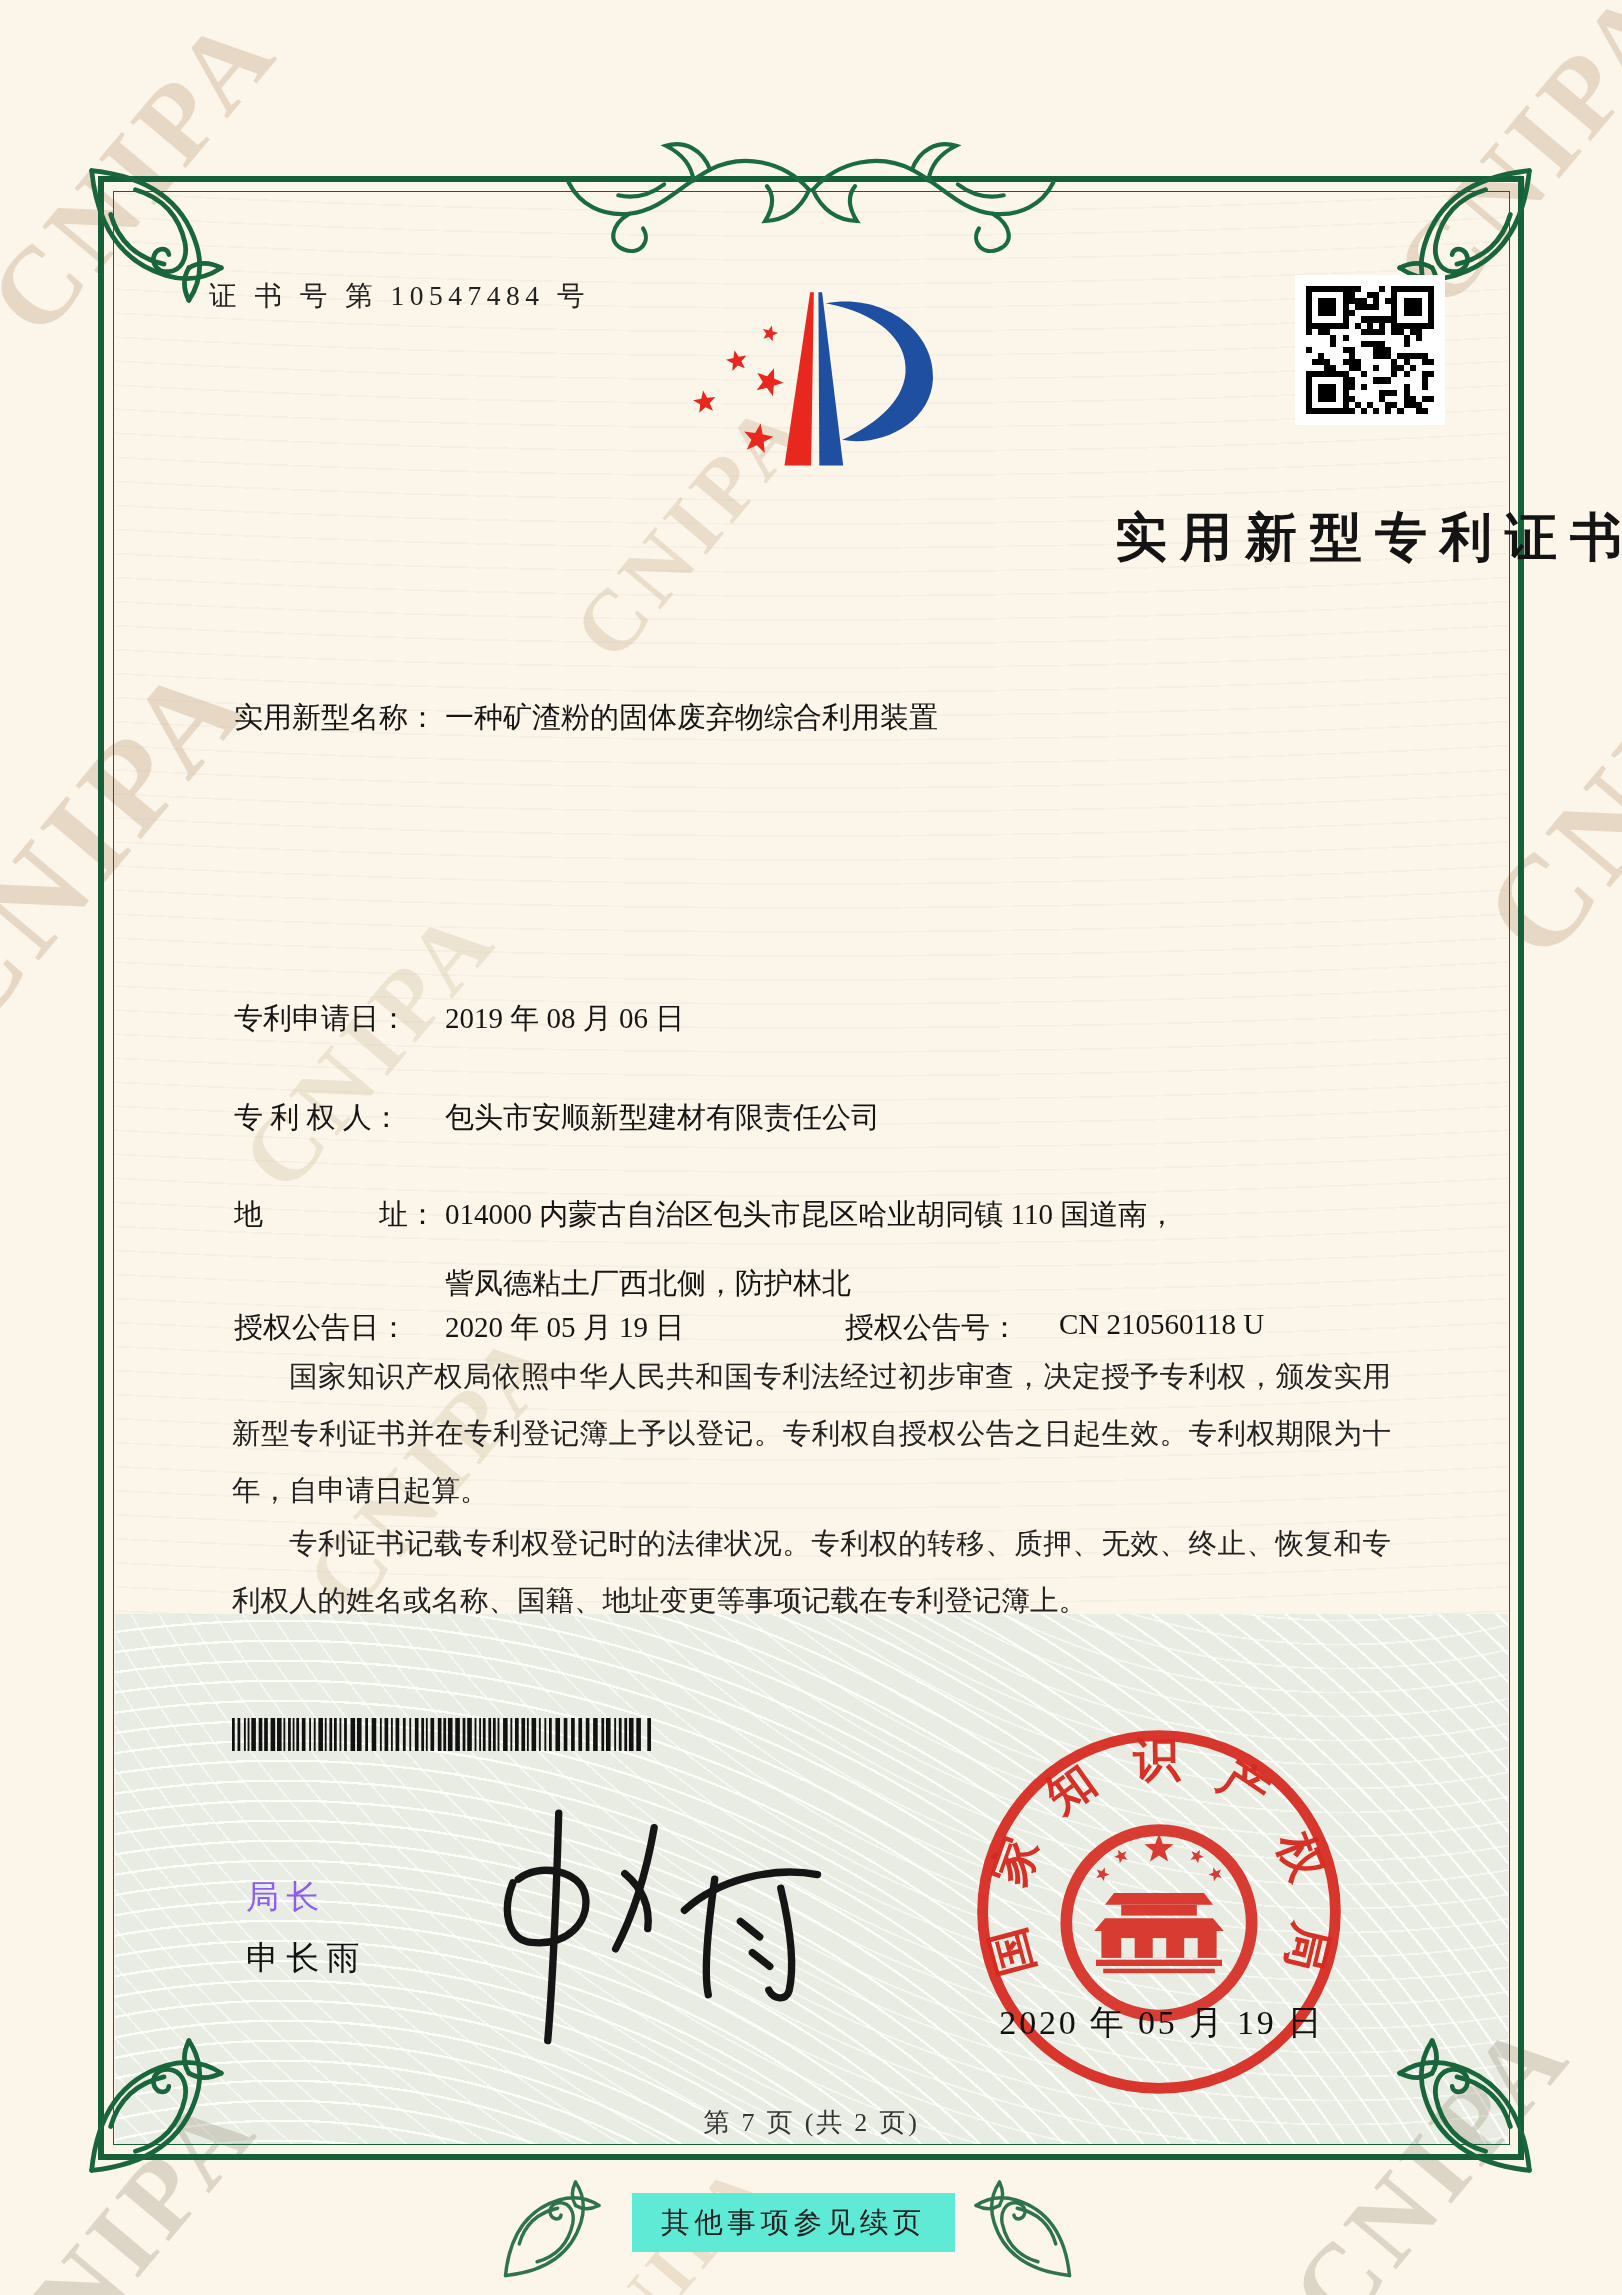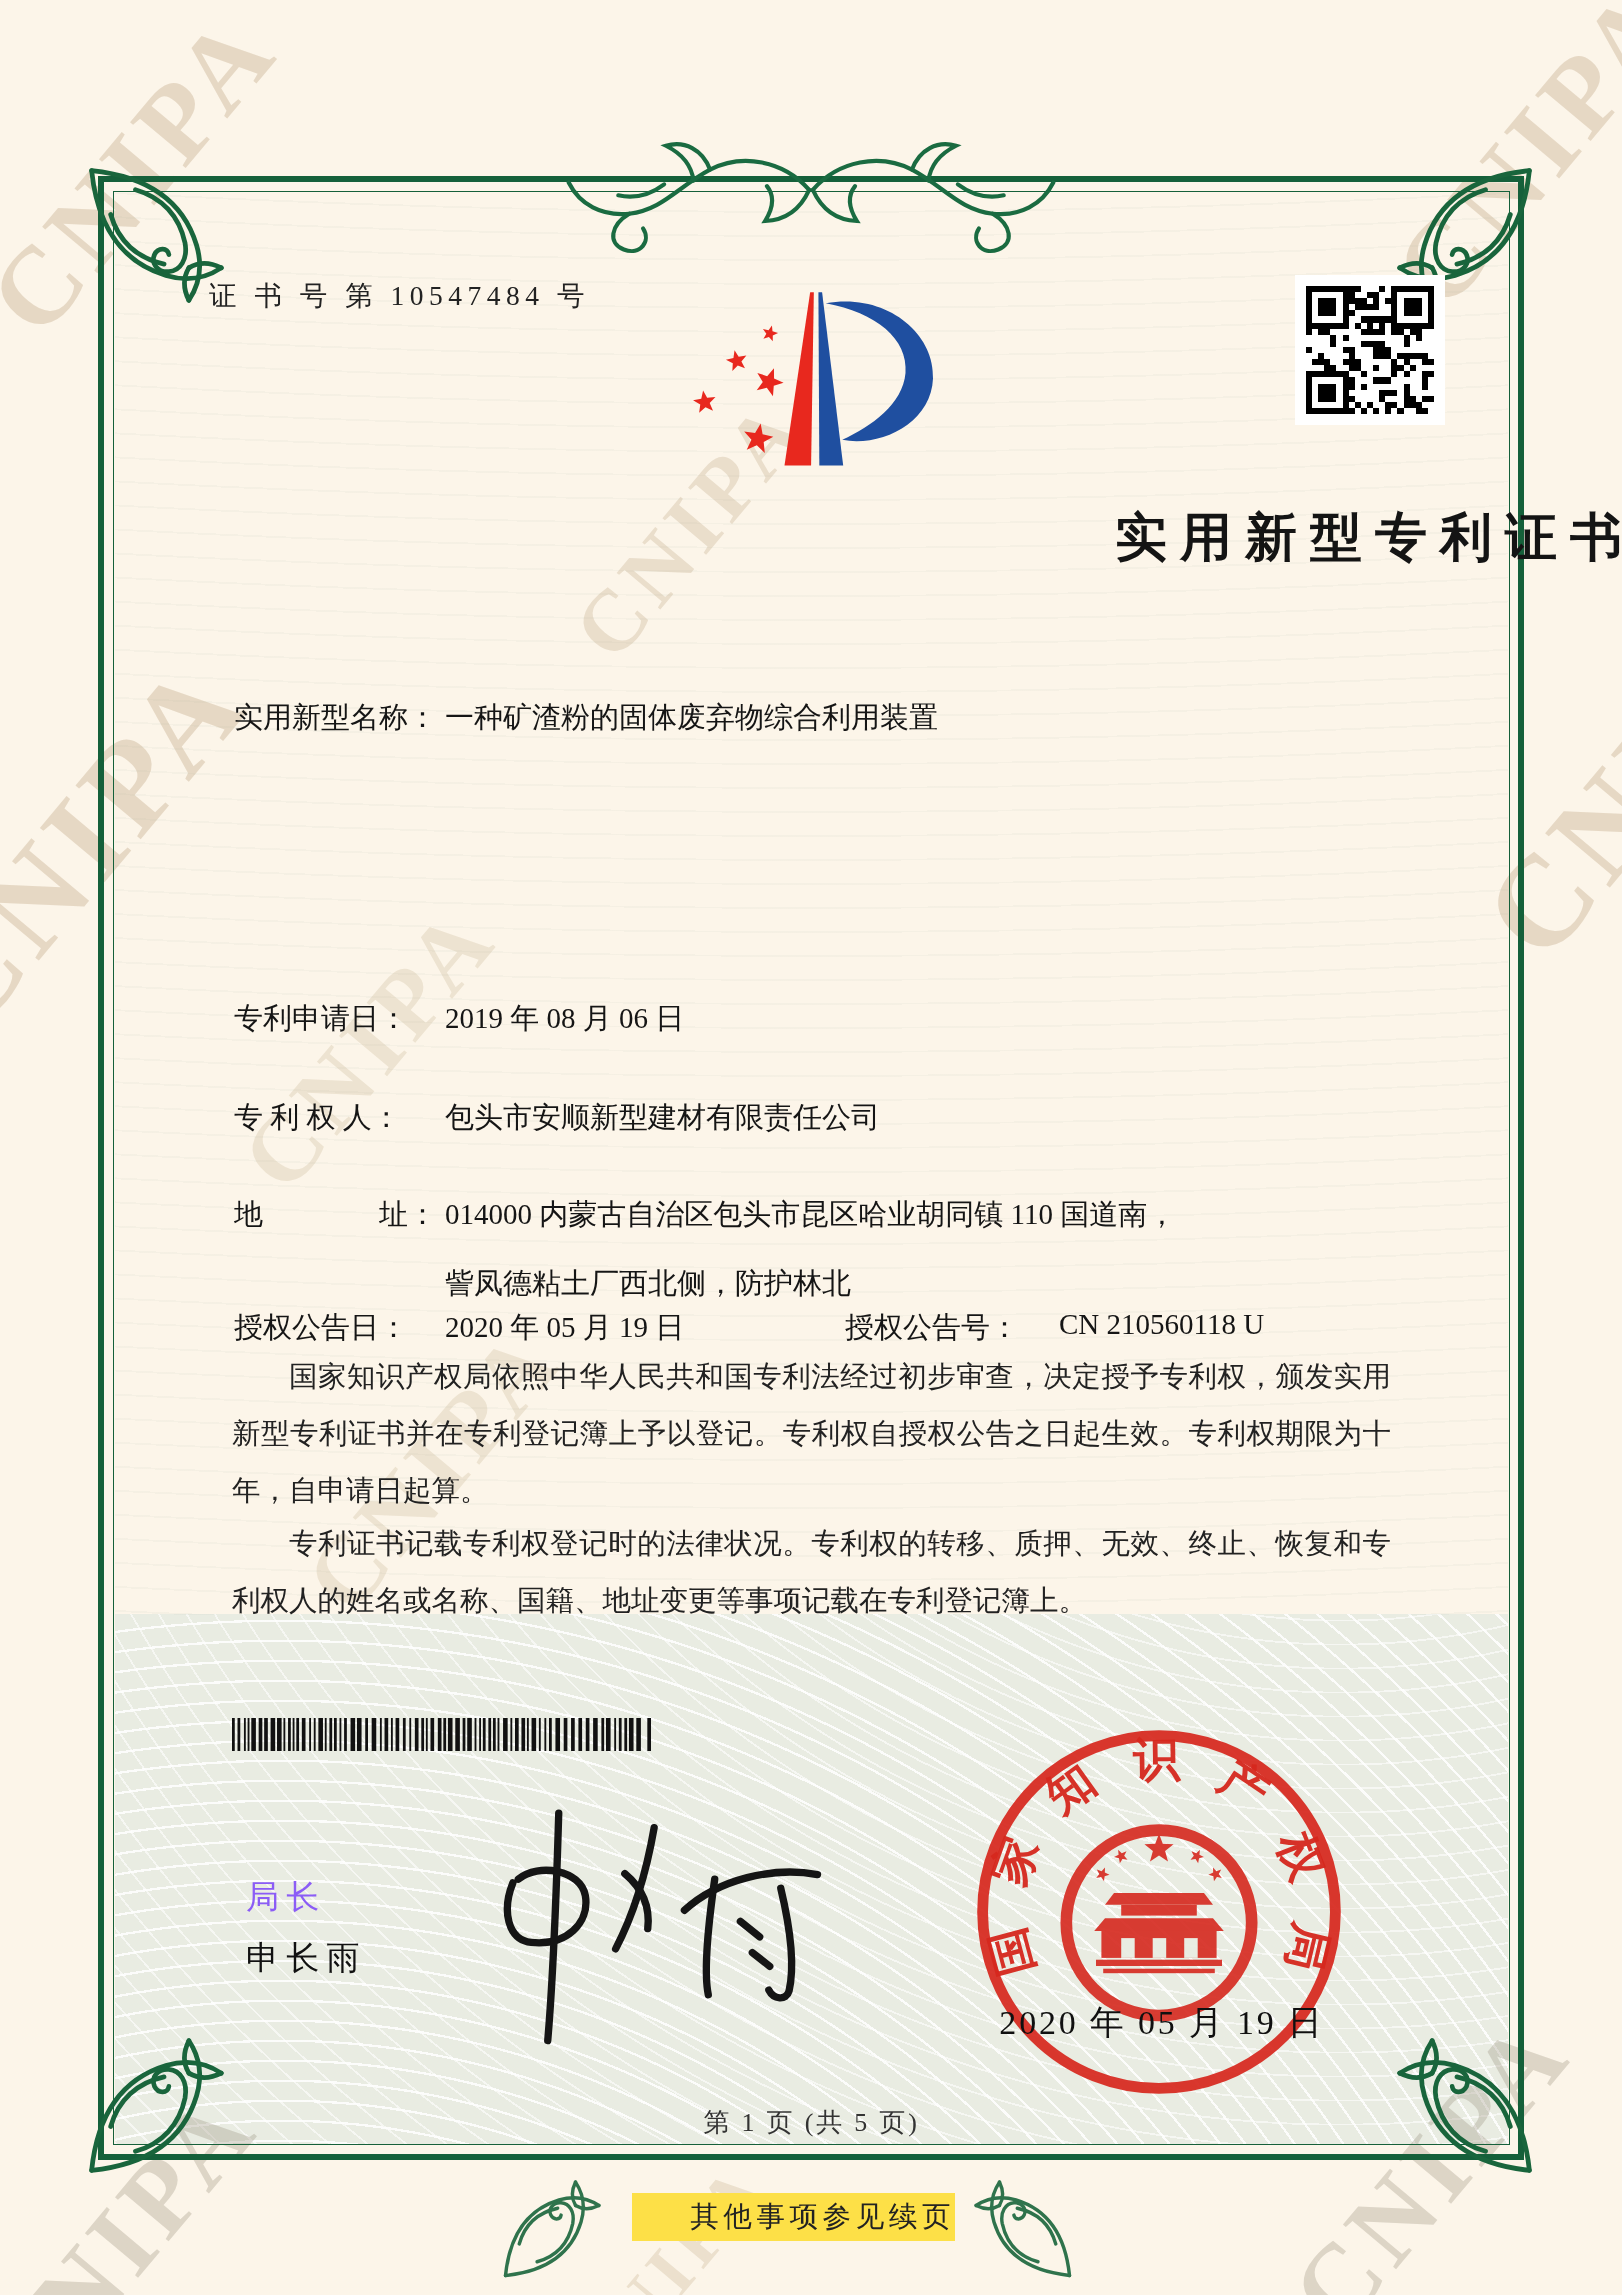--- a/index.html
+++ b/index.html
@@ -49,22 +49,22 @@
   .stitle{position:absolute;left:246px;top:1875px;font-size:33px;letter-spacing:7.3px;
           font-family:"Liberation Sans",sans-serif;color:#8b5cf6}
   .sname{position:absolute;left:246px;top:1936px;font-size:33px;letter-spacing:7.3px;
          font-family:"Liberation Sans",sans-serif;color:#111}
   .sig{position:absolute;left:478px;top:1802px;width:367px;height:257px}
   .seal{position:absolute;left:970px;top:1723px;width:378px;height:378px}
   .seal-date{position:absolute;left:946px;top:2000px;width:432px;text-align:center;
              font-size:34px;letter-spacing:2.8px;color:#101010}
   .pageinfo{position:absolute;left:0;width:100%;top:2105px;text-align:center;font-size:26px;
             letter-spacing:2.8px;color:#333}
-  .cont-box{position:absolute;left:632px;top:2193px;width:323px;height:48px;background:#fde047;
-            display:flex;align-items:center;justify-content:flex-end;font-size:28.5px;
+  .cont-box{position:absolute;left:632px;top:2193px;width:323px;height:59px;background:#5eead4;
+            display:flex;align-items:center;justify-content:center;font-size:28.5px;
             letter-spacing:4.6px;color:#222}
 </style>
 </head>
 <body>
 
 <div class="page">
 
   <svg width="0" height="0" style="position:absolute" aria-hidden="true">
     <defs>
       <symbol id="cornerOrn" viewBox="0 0 150 150">
@@ -502,19 +502,19 @@
       <rect x="146" y="231" width="128" height="30"></rect>
       <rect x="168" y="239" width="15" height="22" fill="#e9ece2"></rect>
       <rect x="203" y="239" width="15" height="22" fill="#e9ece2"></rect>
       <rect x="238" y="239" width="15" height="22" fill="#e9ece2"></rect>
       <rect x="140" y="263" width="140" height="7"></rect>
       <rect x="148" y="273" width="124" height="5"></rect>
     </g>
   </svg>
   <div class="seal-date">2020 年 05 月 19 日</div>
 
-  <div class="pageinfo">第 1 页 (共 5 页)</div>
+  <div class="pageinfo">第 7 页 (共 2 页)</div>
   <div class="cont-box">
     <span>其他事项参见续页</span>
   </div>
 
 </div>
 
 
 </body></html>

